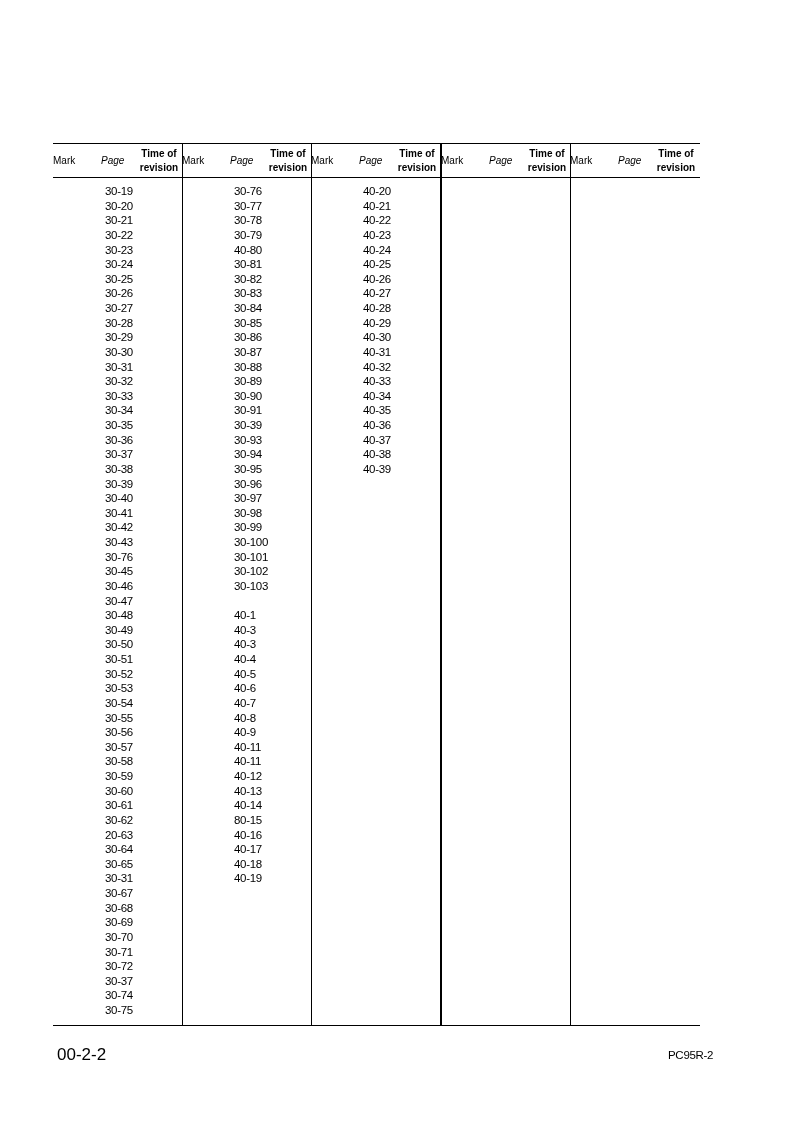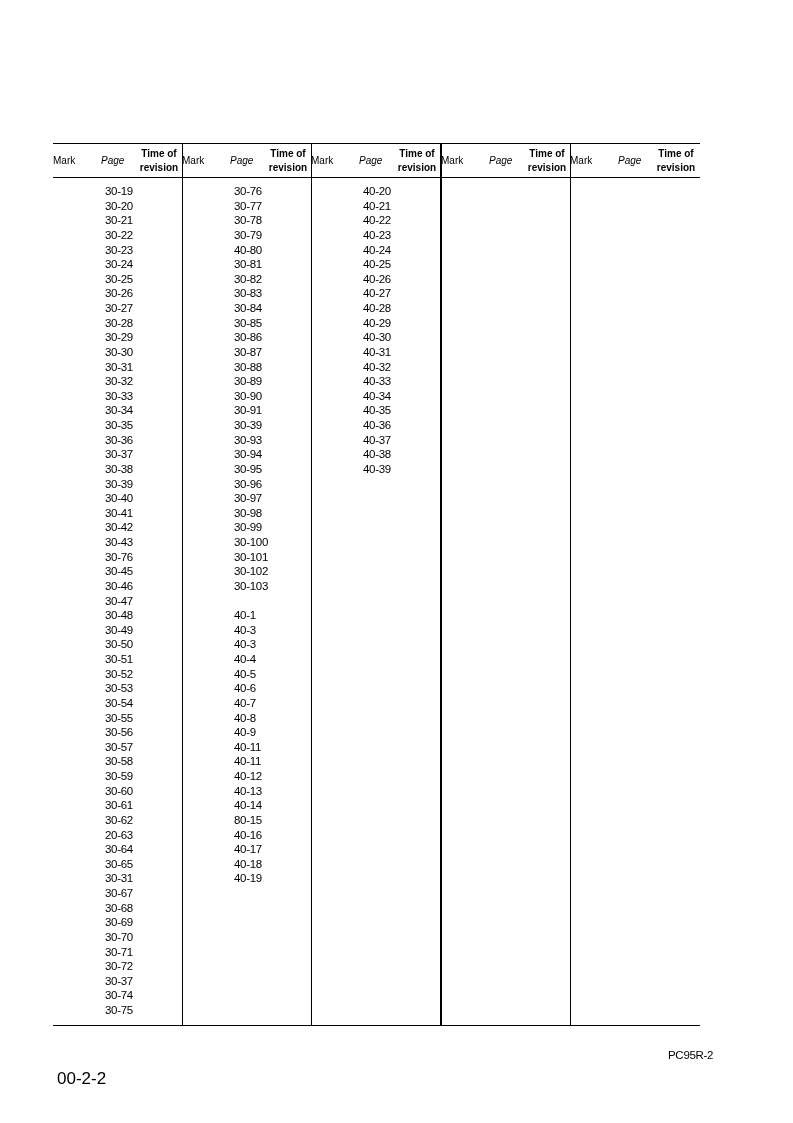--- a/index.html
+++ b/index.html
@@ -13,21 +13,21 @@
     .vline.thick { width: 2px; }
     .group { position: absolute; top: 143px; height: 882px; }
     .hdr { position: absolute; top: 0; height: 34px; width: 100%; font-size: 10px; }
     .hdr .mark { position: absolute; left: 0; top: 12px; }
     .hdr .page-h { position: absolute; left: 48px; top: 12px; font-style: italic; }
     .hdr .tor { position: absolute; left: 86px; top: 4px; text-align: center; line-height: 14px; width: 40px; font-weight: bold; }
     .rows { position: absolute; top: 41px; left: 0; width: 100%; }
     .row { height: 14.63px; font-size: 11.5px; line-height: 14.63px; position: relative; }
     .row .pg { position: absolute; left: 52px; letter-spacing: -0.3px; }
     .watermark { position: absolute; left: 297px; top: 339px; font-size: 21px; letter-spacing: 0.2px; }
-    .footer-left { position: absolute; left: 57px; top: 1045px; font-size: 17px; margin-top: 24px; }
+    .footer-left { position: absolute; left: 57px; top: 1045px; font-size: 17px; }
     .footer-right { position: absolute; left: 668px; top: 1049px; font-size: 11.5px; letter-spacing: -0.3px; }
   </style>
 </head>
 <body>
 
 <div class="page">
   <div class="rule-top"></div>
   <div class="rule-head"></div>
   <div class="rule-bottom"></div>
 

